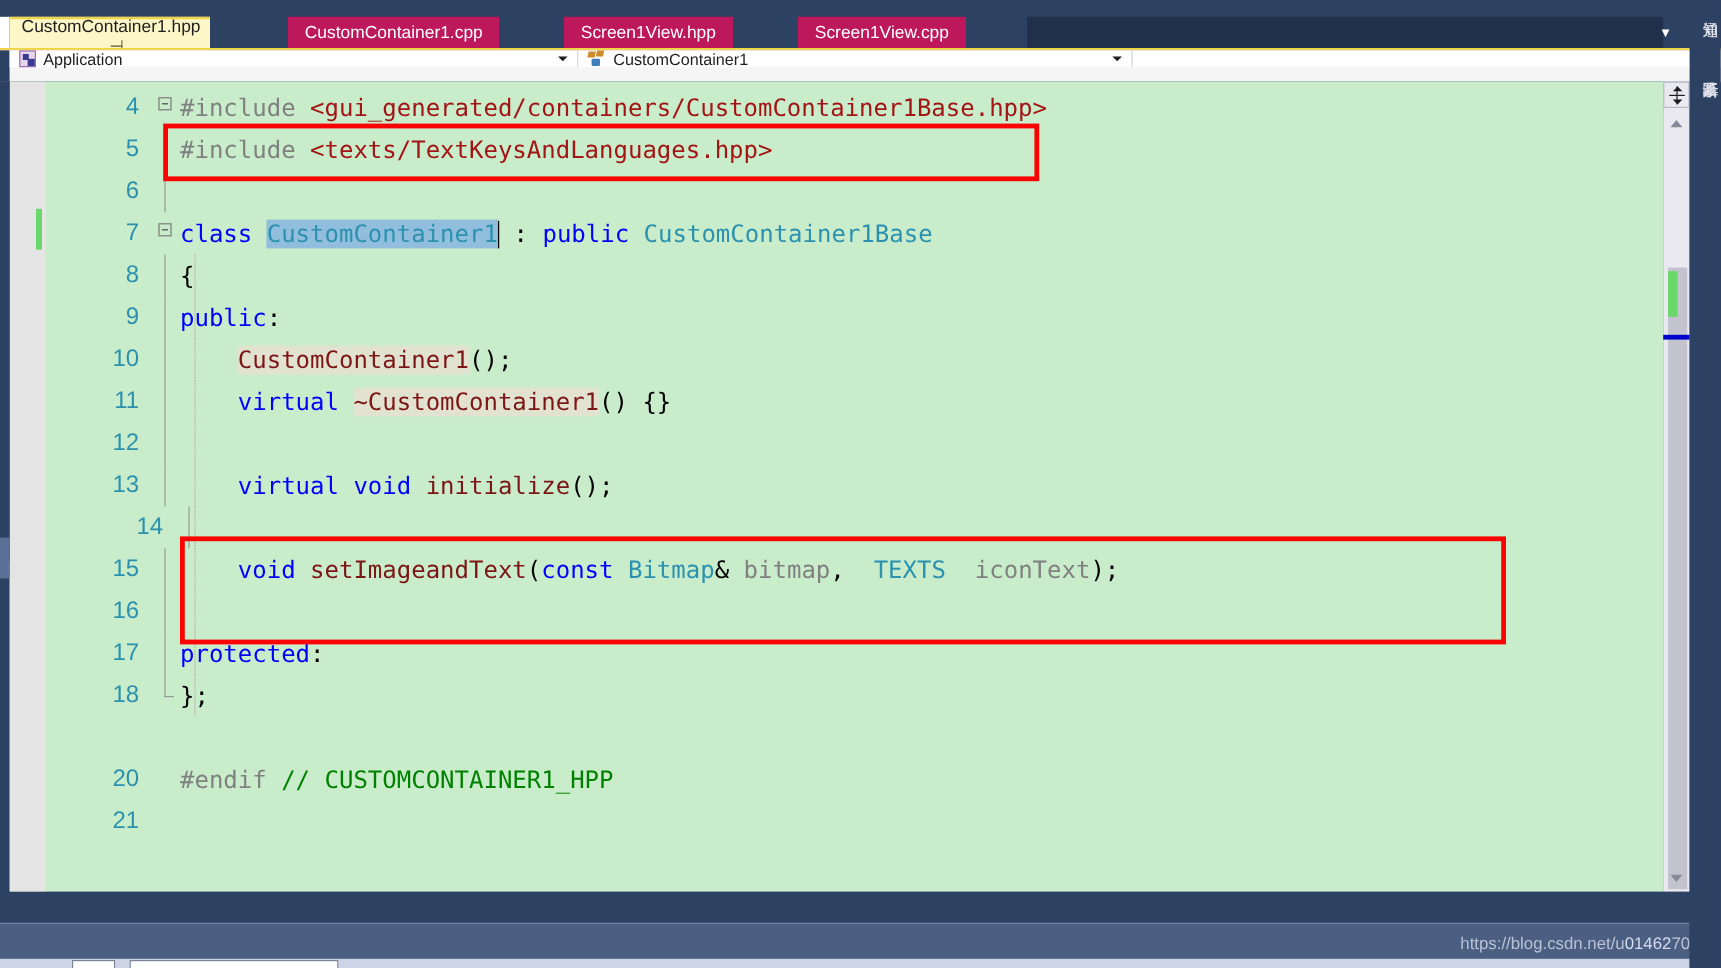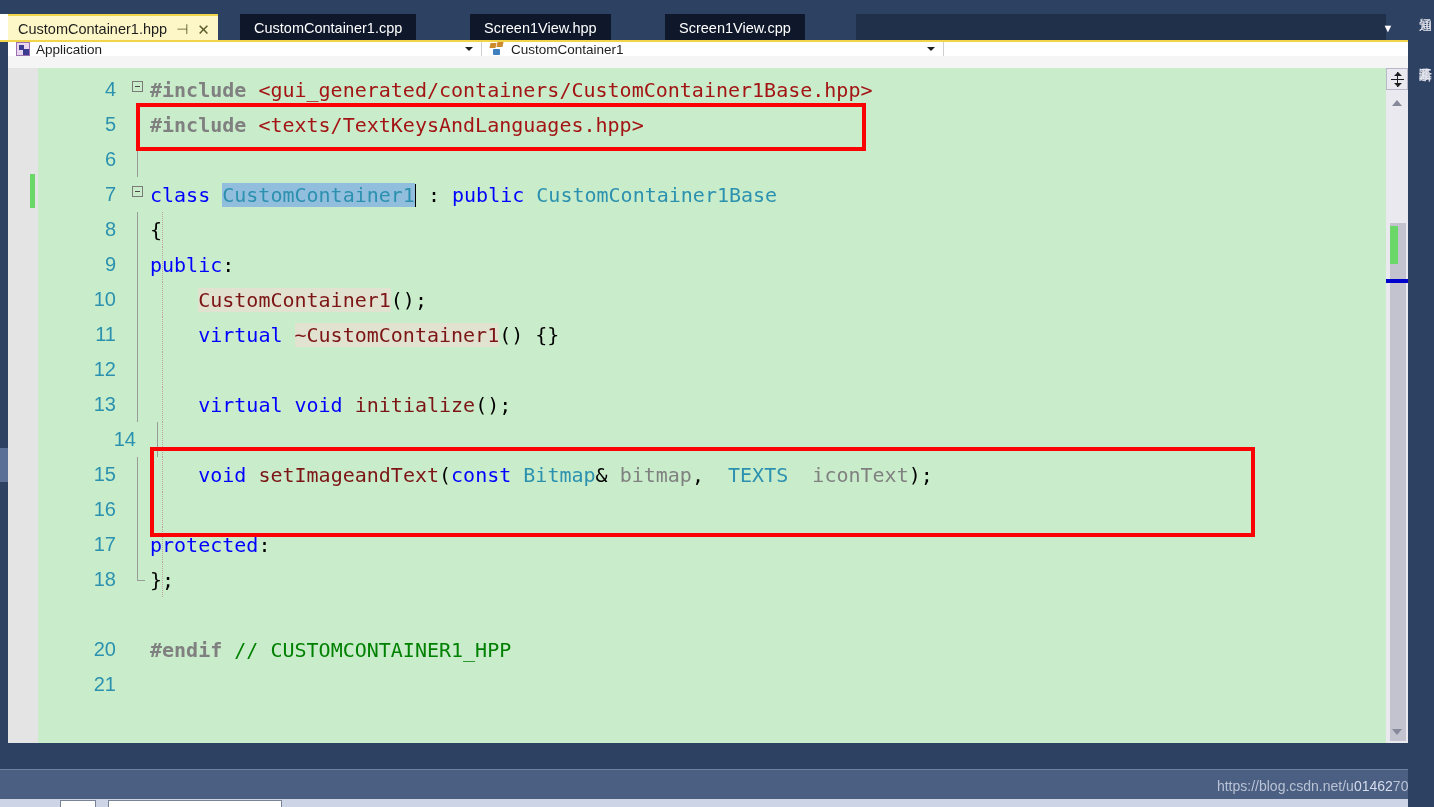--- a/index.html
+++ b/index.html
@@ -18,25 +18,26 @@
     background:#2d4162;
   }
   .tab{
     position:absolute;top:14px;height:28px;
     font-size:14.5px;color:#ffffff;
     display:flex;align-items:center;
     box-sizing:border-box;
     white-space:nowrap;
     cursor:default;
   }
-  .tab.inactive{background:#0f172a;padding:0 14px;}
+  .tab.inactive{background:#be185d;padding:0 14px;}
   .tab.active{
     background:#fdf6c6;color:#1e1e1e;
     border-top:2px solid #f0d44a;
     padding:0 8px 0 10px;
+    flex-direction:column;
   }
   .tab .pin, .tab .close{
     font-size:14px;color:#5a5a2a;margin-left:9px;line-height:1;
     cursor:pointer;
   }
   .tab .close{font-size:15px;}
   .tablabel{line-height:1;}
   #tabstrip-shadow{
     position:absolute;left:0;top:40px;width:1434px;height:2px;background:#f0d44a;
   }
@@ -131,21 +132,21 @@
   .fold .endcap{
     position:absolute;left:7px;top:0;width:7px;height:18px;
     border-left:1px solid #9a9a9a;border-bottom:1px solid #9a9a9a;
   }
   .indentguide{
     position:absolute;left:124px;top:0;width:0;height:35px;border-left:1px dotted #c0a0a0;
   }
   .codetext{flex:1;padding-left:4px;}
 
   
-  .t-pre{color:#808080;font-weight:bold;}
+  .t-pre{color:#808080;}
   .t-str{color:#a31515;}
   .t-kw{color:#0000ff;}
   .t-type{color:#2b91af;}
   .t-fn{color:#7c1515;}
   .t-plain{color:#000000;}
   .t-param{color:#808080;}
   .t-cmt{color:#008000;}
   .t-ref{background:#e2e2d0;}
   .t-sel{background:#92bedd;color:#2b91af;}
   .caret{

